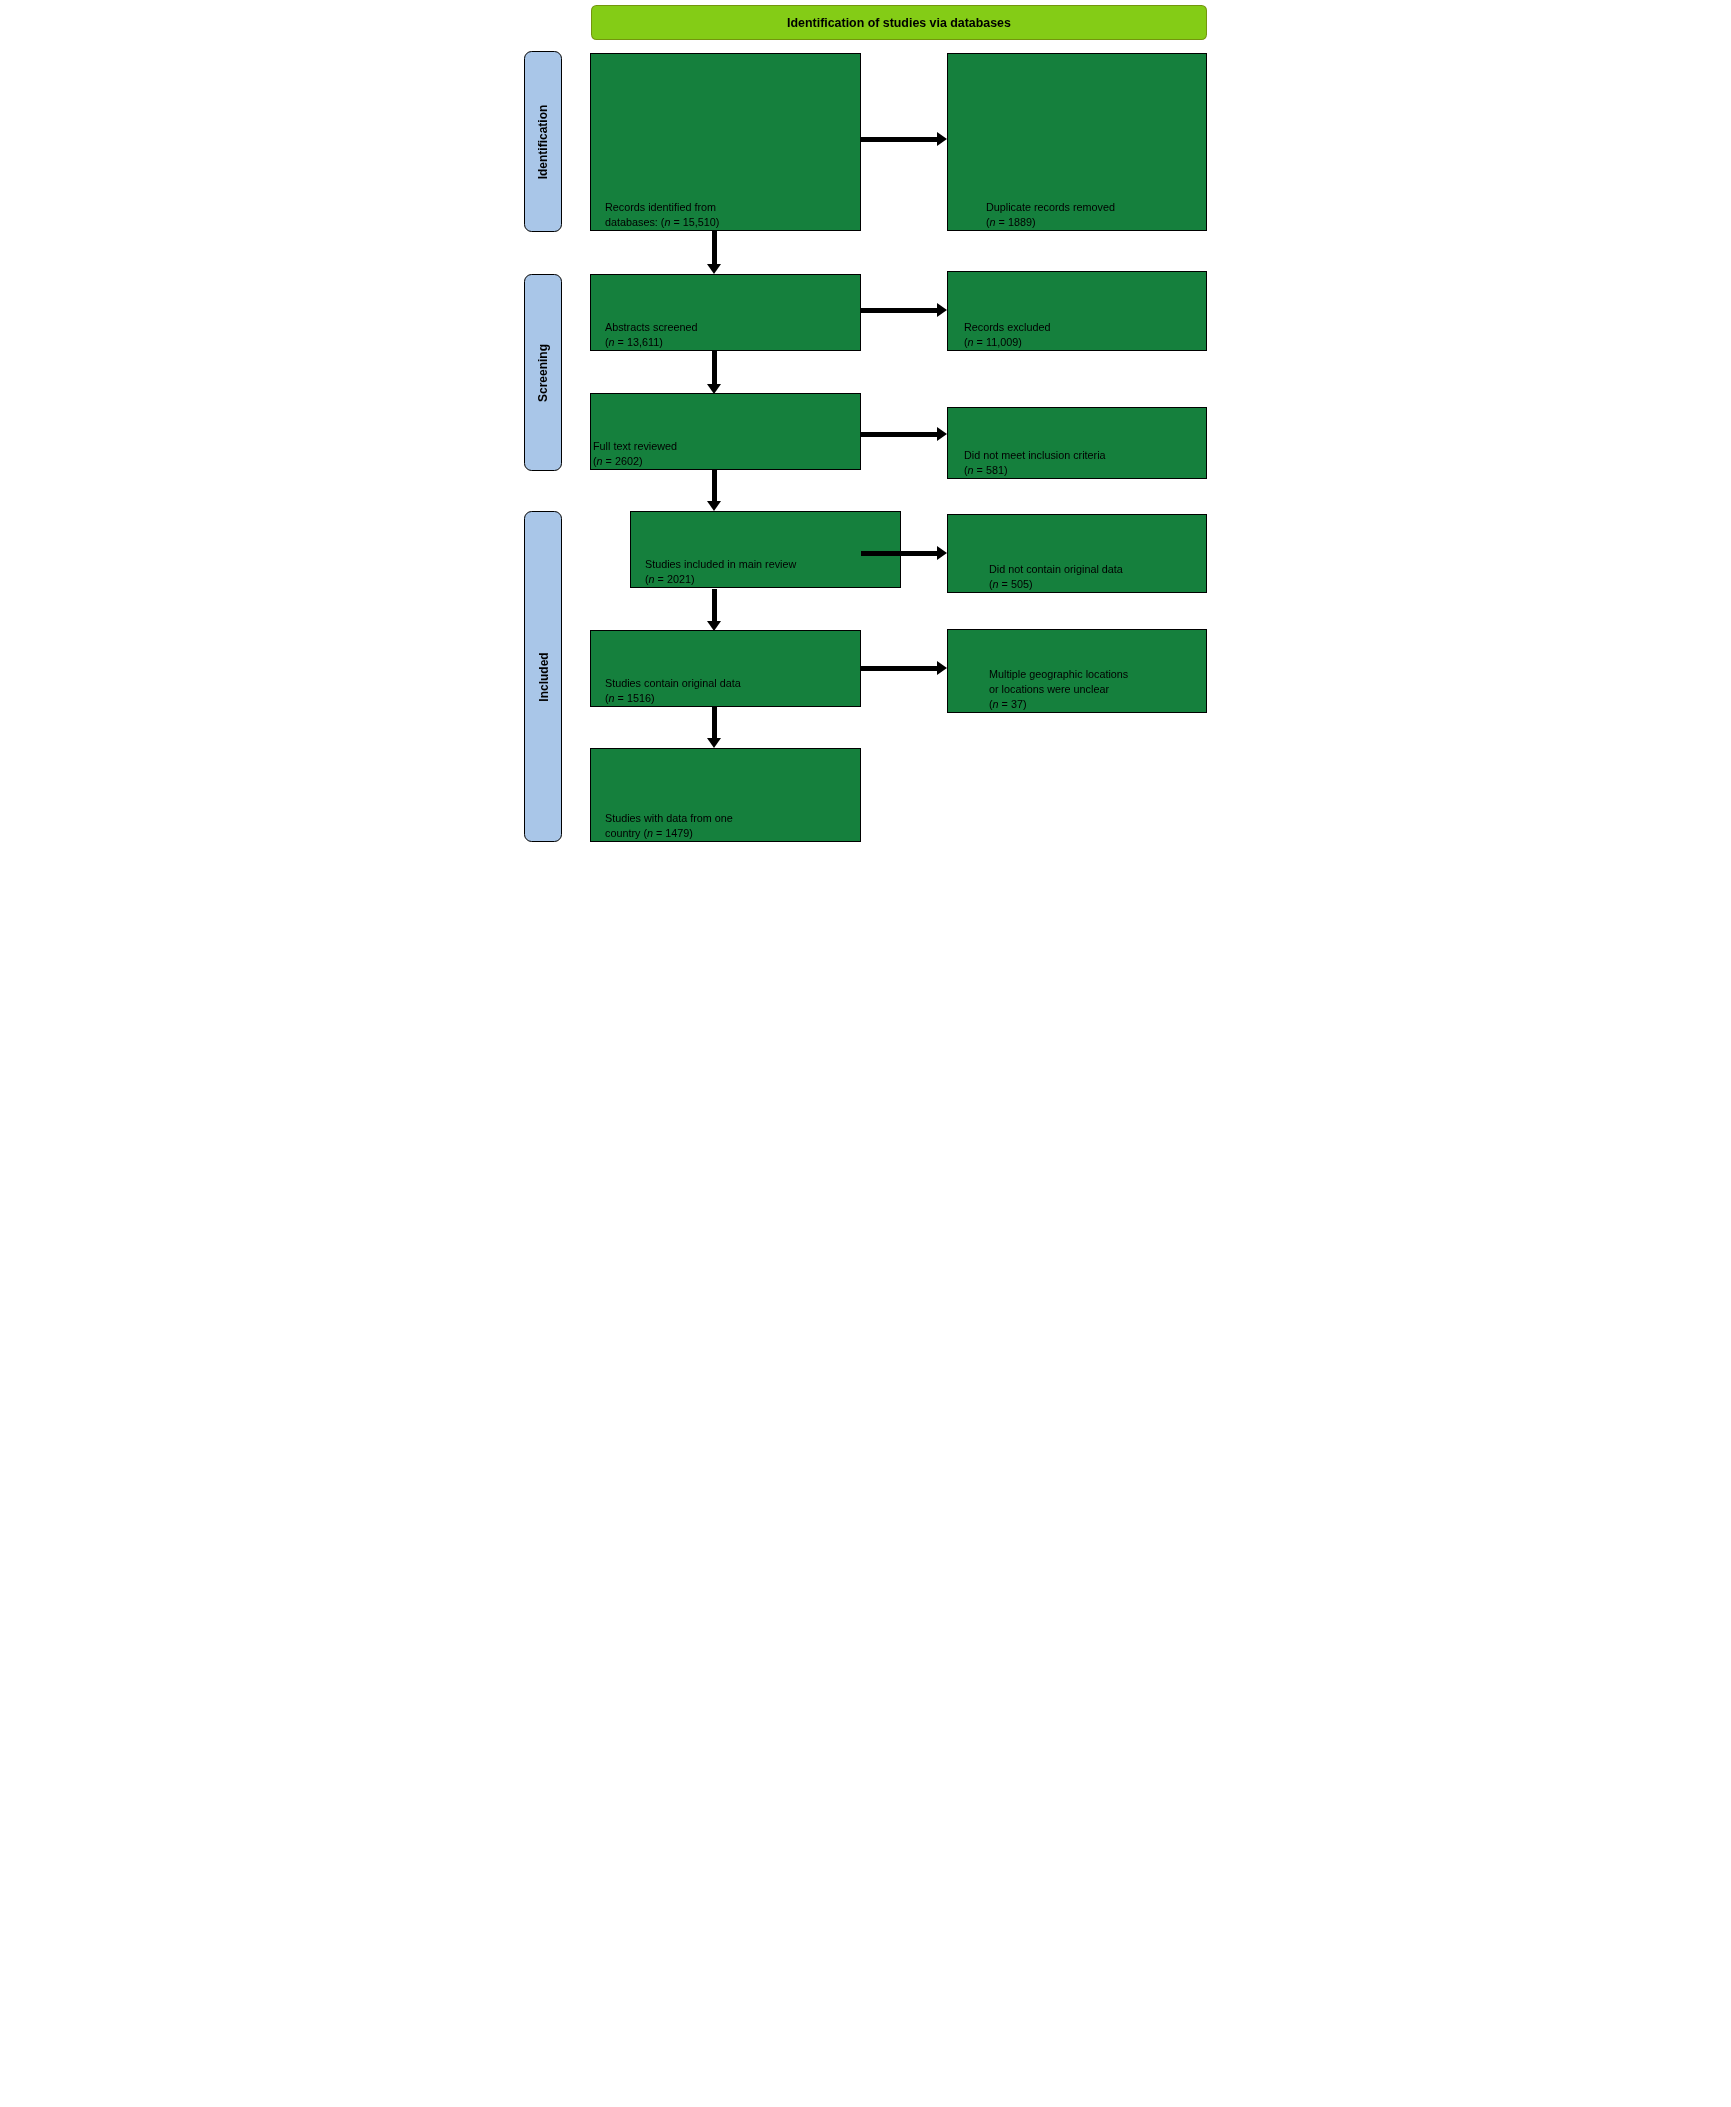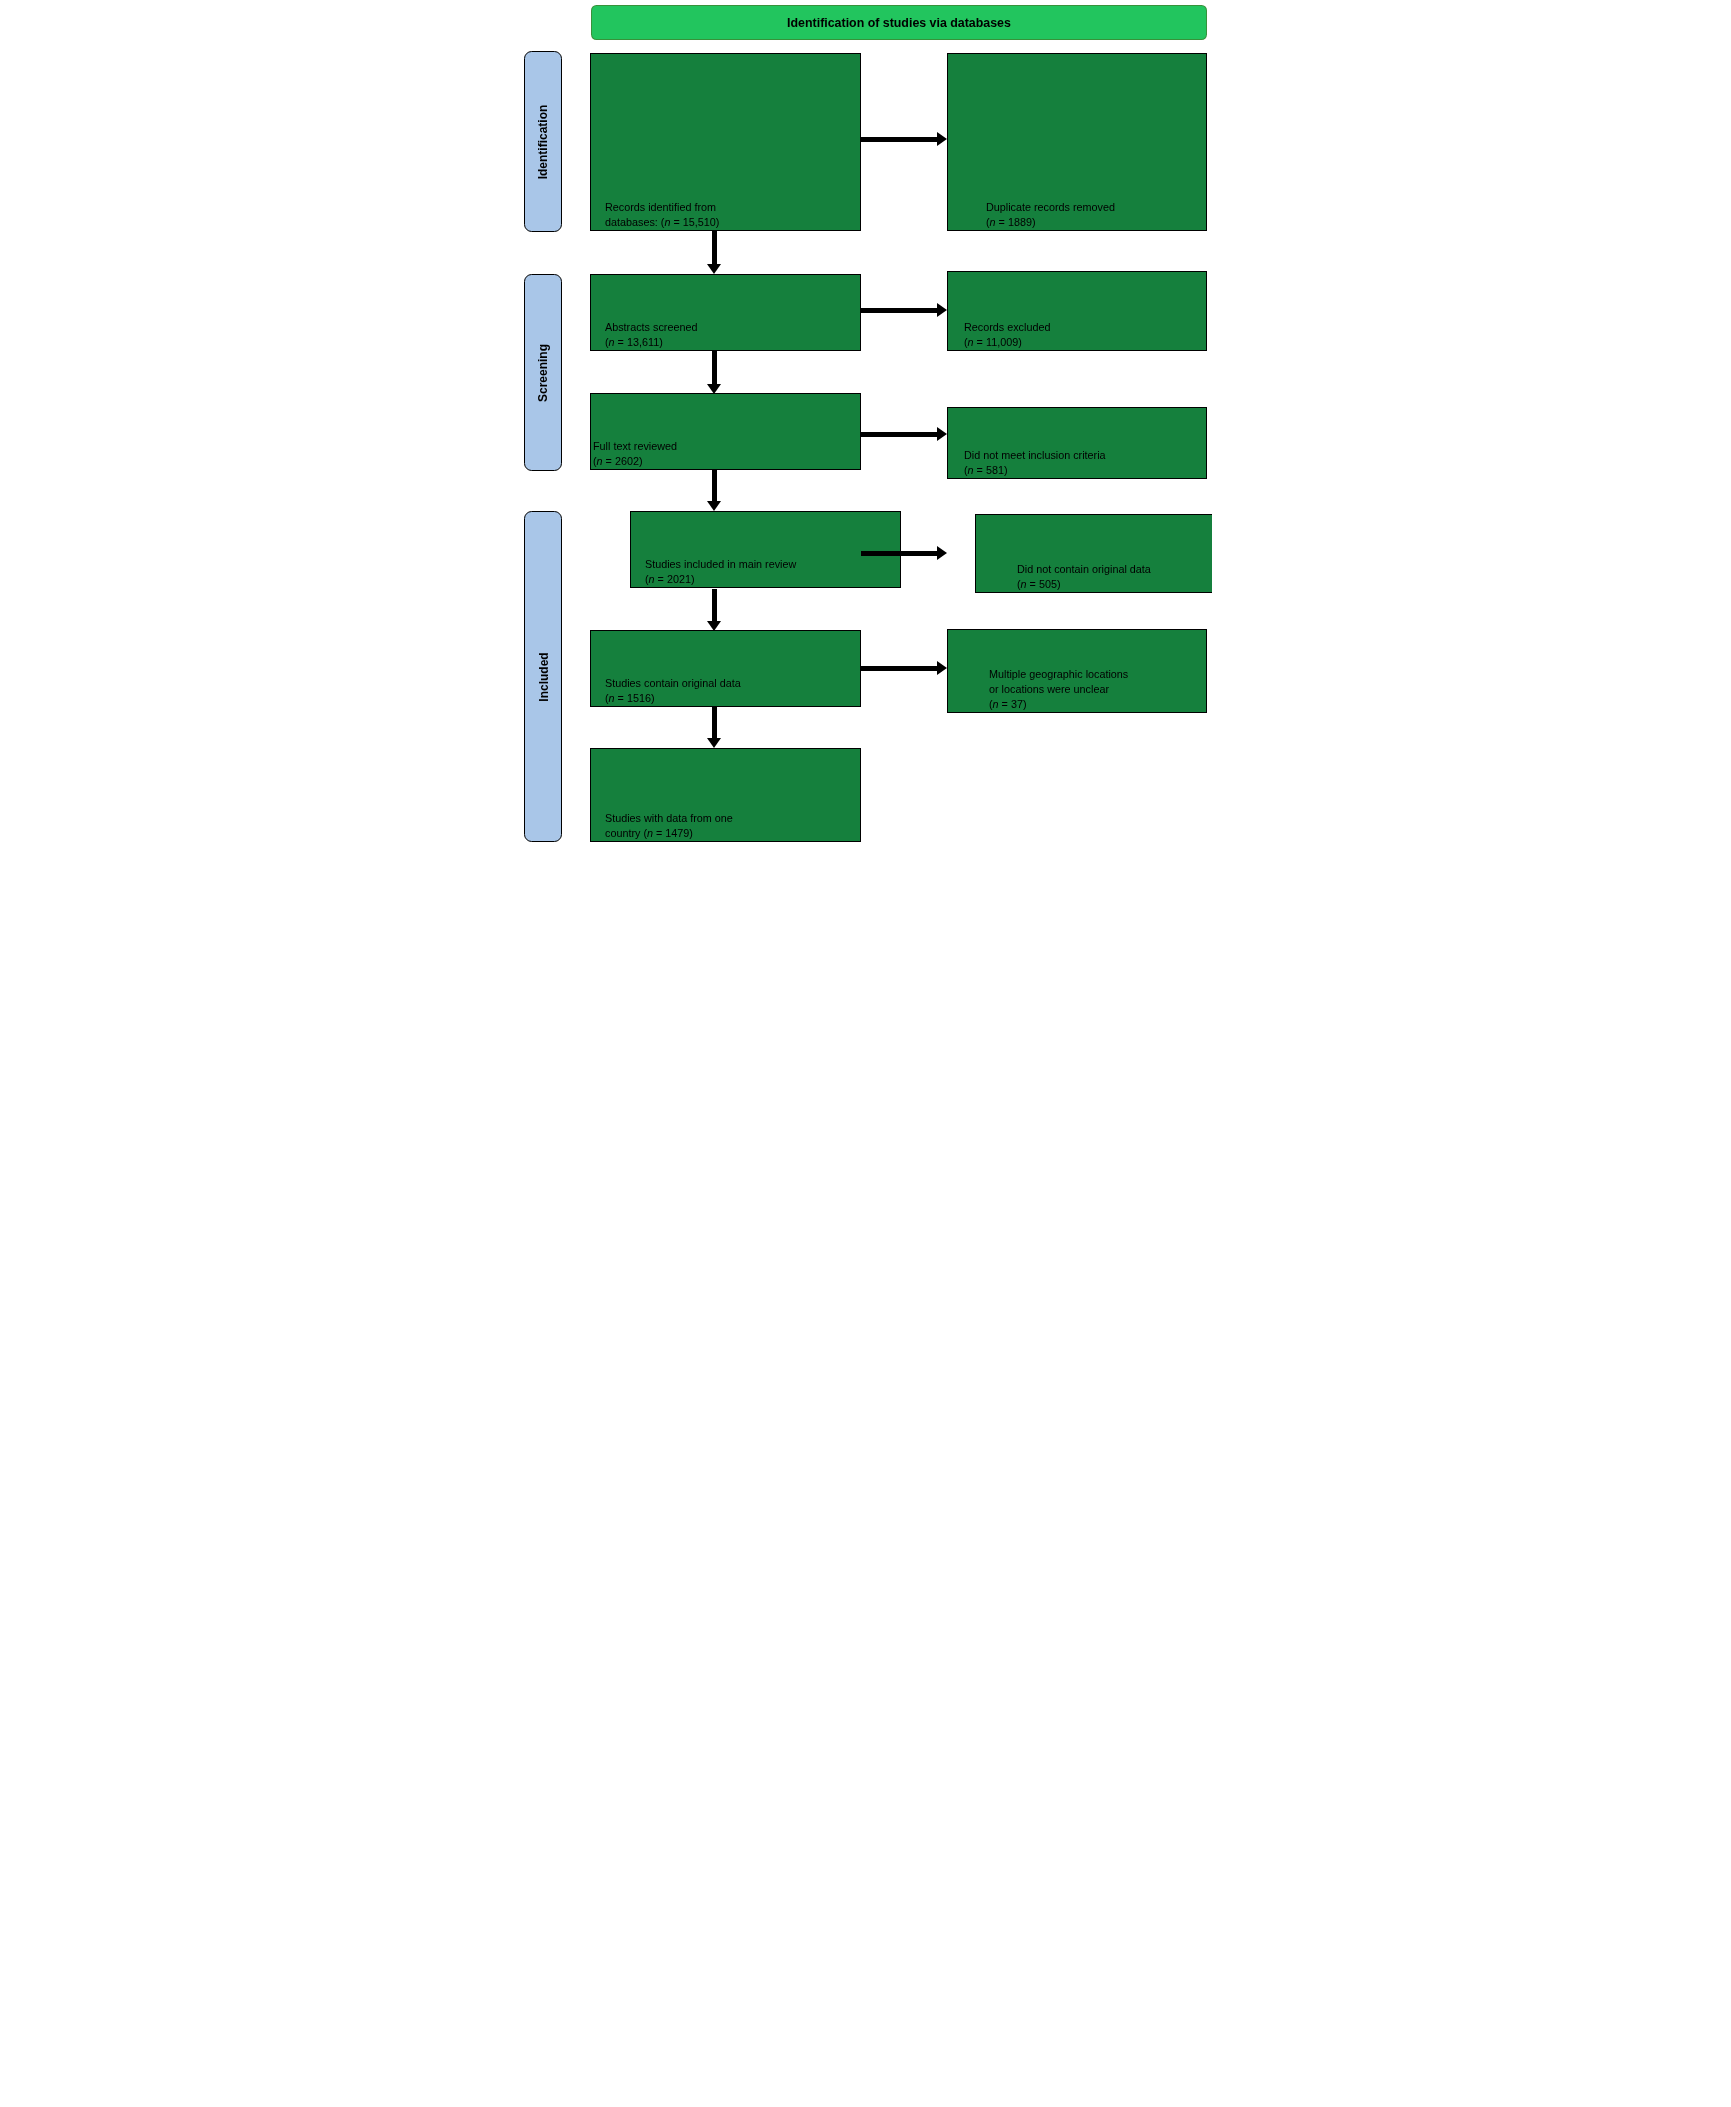--- a/index.html
+++ b/index.html
@@ -8,21 +8,21 @@
     width:693px; height:843px;
     margin:0 auto;
     background:#ffffff;
     font-family:"Liberation Sans", sans-serif;
     color:#000;
     overflow:hidden;
   }
   
   .banner {
     position:absolute; left:72px; top:5.4px; width:616px; height:35px;
-    background:#22c55e;
+    background:#84cc16;
     border:1.1px solid rgba(90,64,0,0.38);
     border-radius:5.4px;
     box-sizing:border-box;
     display:flex; align-items:center; justify-content:center;
     font-weight:bold; font-size:12.4px;
   }
   
   .stage {
     position:absolute; left:5.4px; width:38px;
     background:#A9C6E8;
@@ -50,21 +50,21 @@
   .box .txt { font-size:10.8px; line-height:1.38; }
   #b1 { left:71px; top:53px;   width:271px; height:178px; padding-left:14px; }
   #b2 { left:71px; top:274px;  width:271px; height:77px; padding-left:14px; }
   #b3 { left:71px; top:393px;  width:271px; height:77px; padding-left:2px; }
   #b4 { left:71px; top:511px;  width:271px; height:77px; padding-left:14px;margin-left:40px; }
   #b5 { left:71px; top:630px; width:271px; height:77px; padding-left:14px; }
   #b6 { left:71px; top:748px; width:271px; height:94px; padding-left:14px; }
   #r1 { left:428px; top:53px;   width:260px; height:178px; padding-left:38px; }
   #r2 { left:428px; top:271px;  width:260px; height:80px; padding-left:16px; }
   #r3 { left:428px; top:399px;  width:260px; height:72px; padding-left:16px;margin-top:8px; }
-  #r4 { left:428px; top:514px;  width:260px; height:79px; padding-left:41px;margin-left:28px; }
+  #r4 { left:428px; top:514px;  width:260px; height:79px; padding-left:41px; }
   #r5 { left:428px; top:629px; width:260px; height:84px; padding-left:41px; }
   
   .varrow { position:absolute; left:188px; width:15px; }
   .varrow .shaft { position:absolute; left:5.4px; top:0; bottom:10.3px; width:4.3px; background:#000; }
   .varrow .head  { position:absolute; left:0; bottom:0; width:0; height:0;
                    border-left:7.6px solid transparent; border-right:7.6px solid transparent;
                    border-top:10.8px solid #000; }
   #va1 { top:231px;  height:43px; }
   #va2 { top:351px;  height:43px; }
   #va3 { top:470px;  height:41px; }

